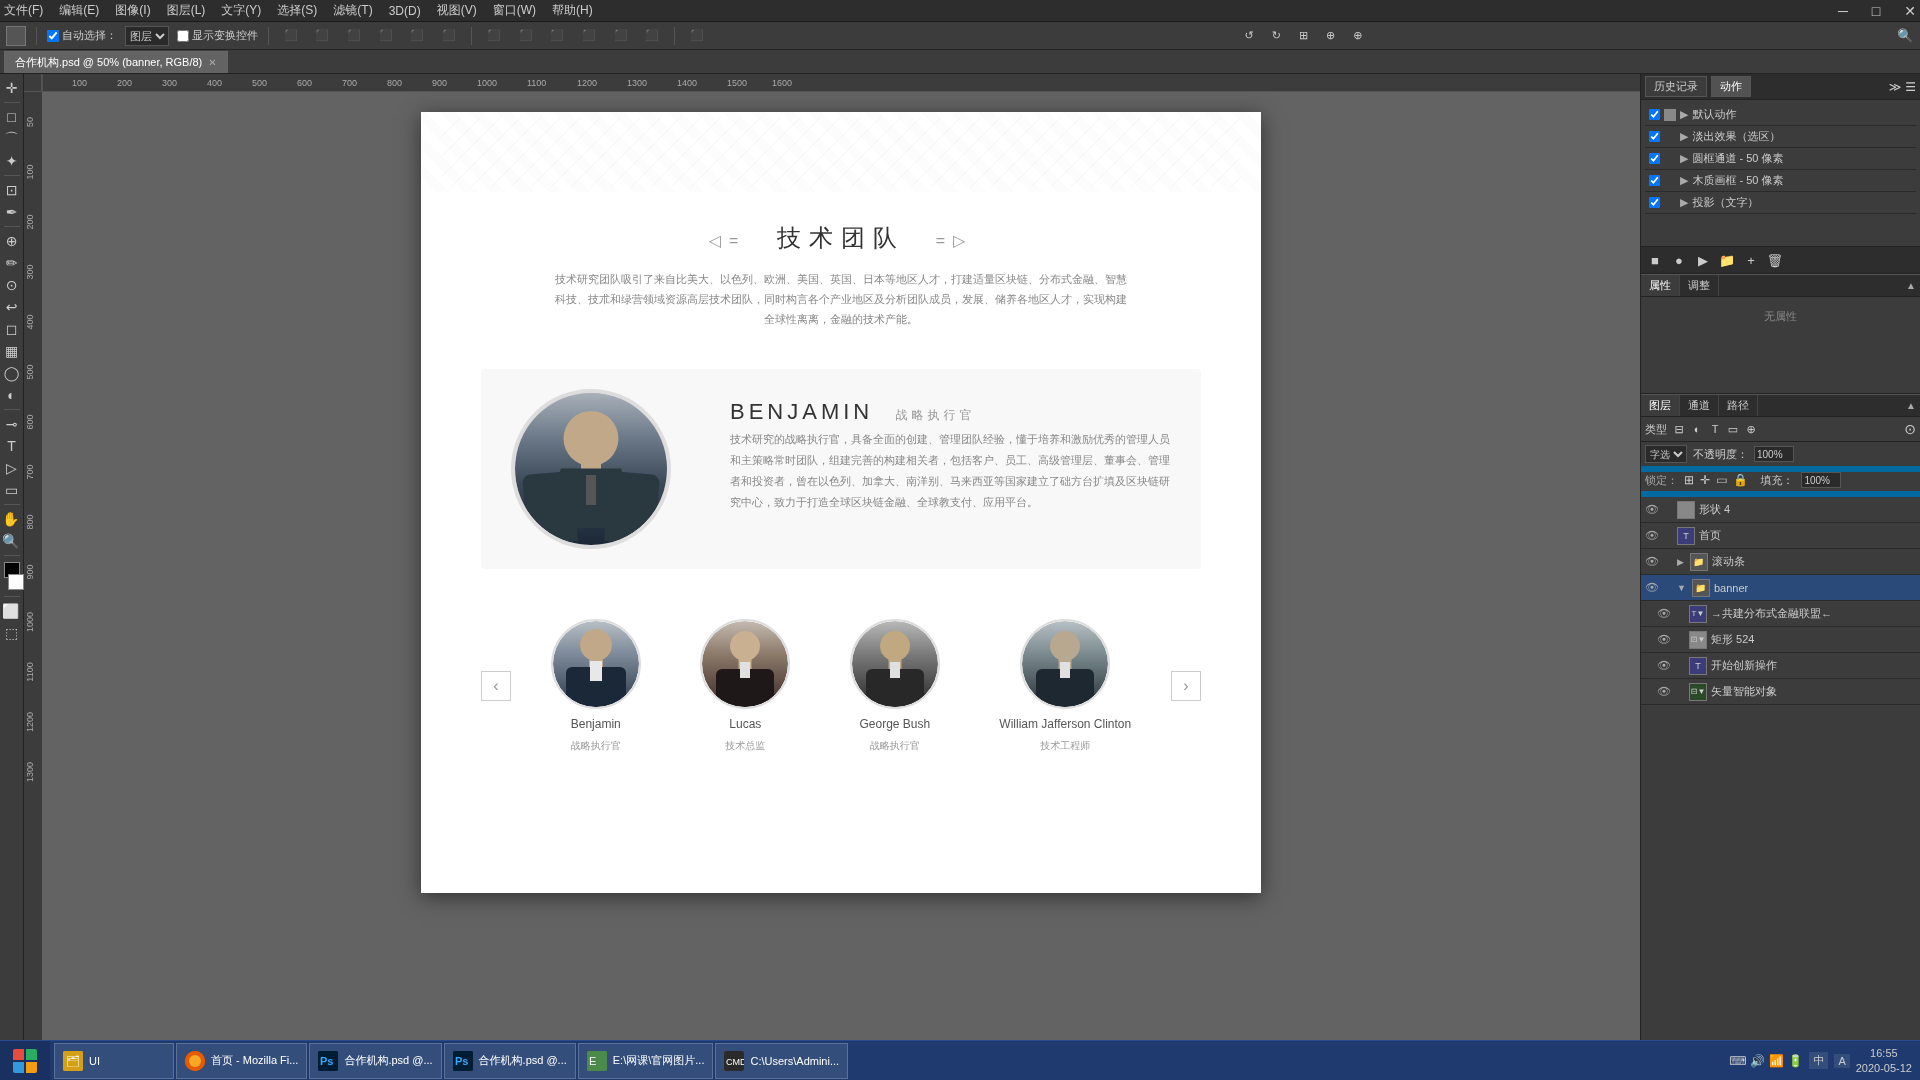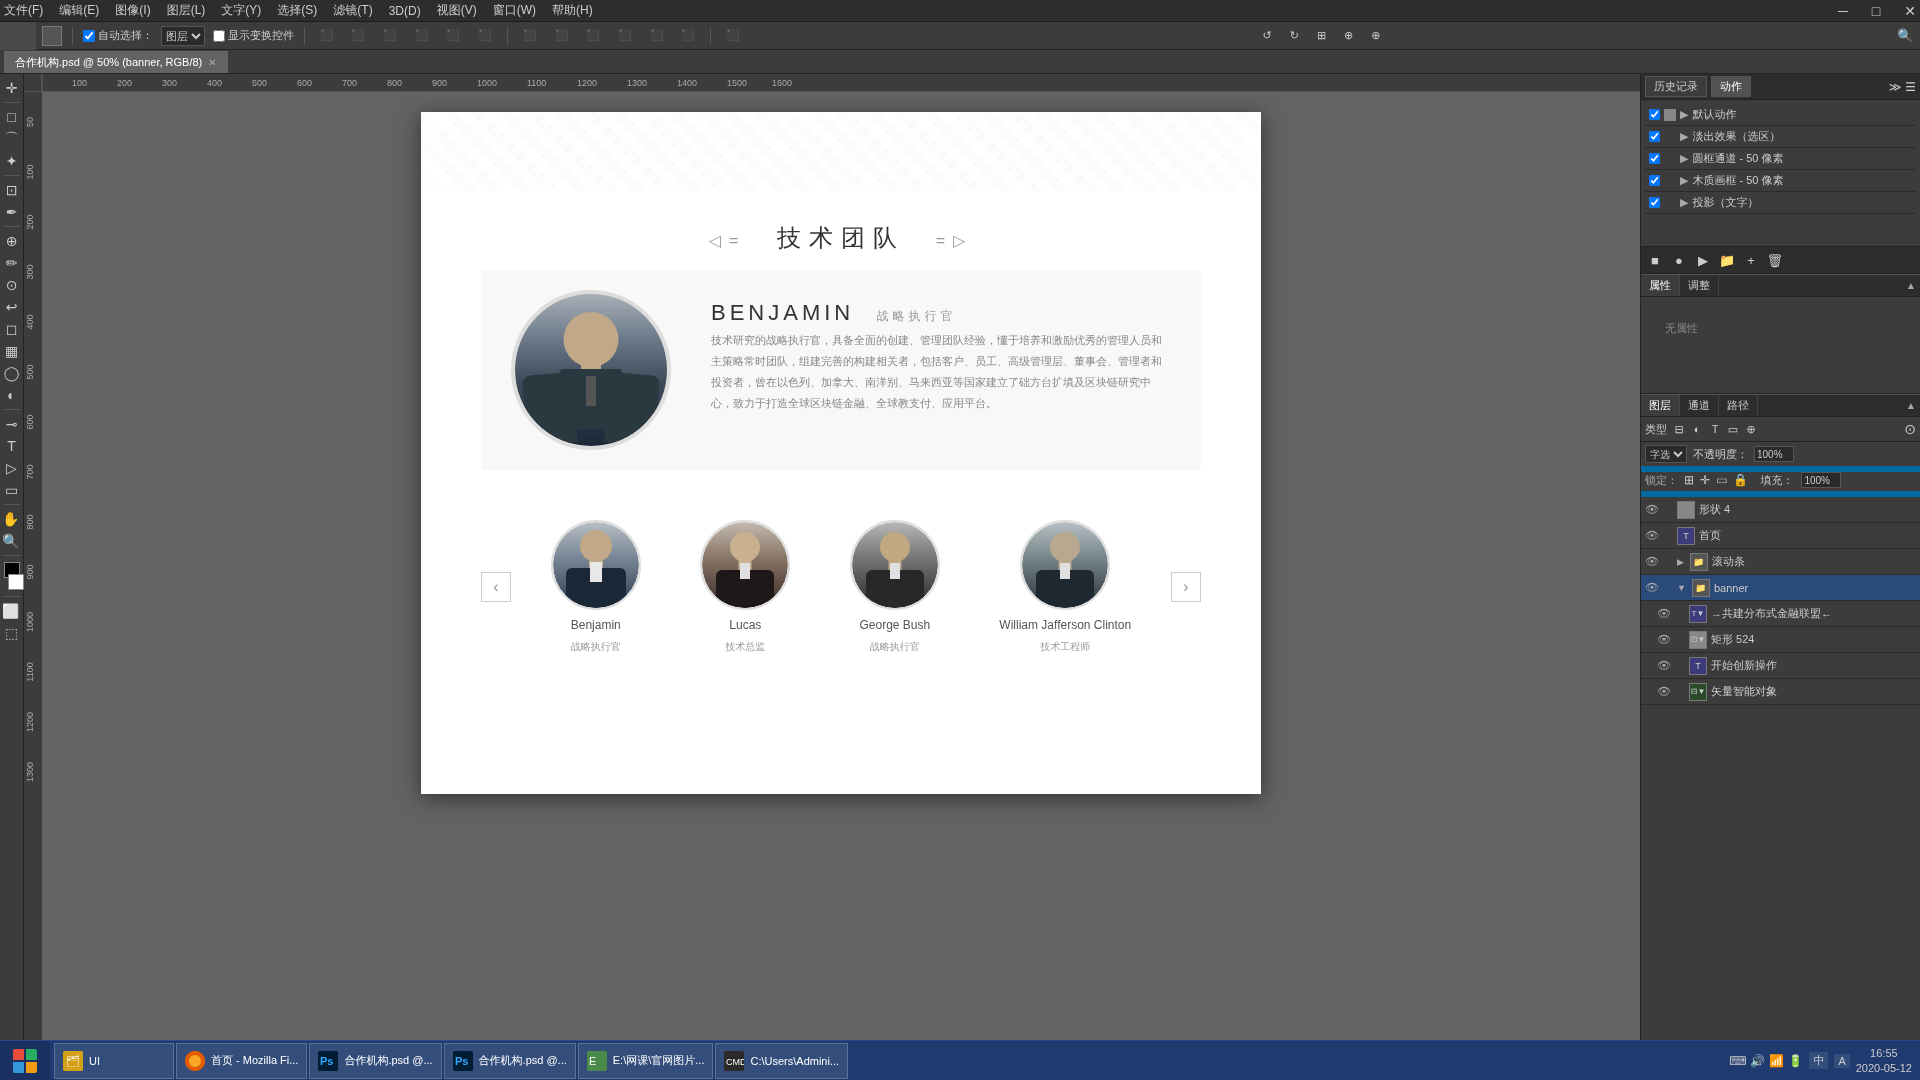--- a/index.html
+++ b/index.html
@@ -8,21 +8,21 @@
     
     .menu-bar {
       height: 22px; background: #2d2d2d; display: flex; align-items: center;
       padding: 0 4px; gap: 16px; border-bottom: 1px solid #1a1a1a;
     }
     .menu-bar span { color: #cccccc; font-size: 12px; cursor: pointer; }
 
     
     .tool-options-bar {
       height: 28px; background: #3c3c3c; display: flex; align-items: center;
-      padding: 0 6px; gap: 8px; border-bottom: 1px solid #222; margin-left: 36px;
+      padding: 0 6px; gap: 8px; border-bottom: 1px solid #222;
     }
     .tool-options-bar .tool-btn {
       color: #ccc; font-size: 11px; background: transparent;
       border: 1px solid transparent; padding: 2px 4px; cursor: pointer;
       display: flex; align-items: center; gap: 3px;
     }
     .tool-options-bar .sep { width: 1px; height: 18px; background: #555; margin: 0 2px; }
     .checkbox-label { display: flex; align-items: center; gap: 3px; color: #ccc; font-size: 11px; }
     .checkbox-label input { width: 12px; height: 12px; }
 
@@ -146,21 +146,21 @@
       display: flex; align-items: flex-start; gap: 40px; margin-bottom: 50px;
       background: #f8f8f8; padding: 20px 30px; border-radius: 4px;
     }
     .featured-avatar {
       width: 160px; height: 160px; border-radius: 50%; overflow: hidden;
       flex-shrink: 0; border: 4px solid #ddd;
       background: linear-gradient(135deg, #c8c8c8 0%, #888 100%);
       display: flex; align-items: center; justify-content: center;
       position: relative;
     }
-    .featured-info { flex: 1; padding-top: 10px; }
+    .featured-info { flex: 1; padding-top: 10px; margin-left: 19px; }
     .featured-name { font-size: 22px; font-weight: 400; color: #333; letter-spacing: 4px; margin-bottom: 4px; }
     .featured-desc { font-size: 11px; color: #888; line-height: 1.9; }
 
     
     .team-carousel { display: flex; align-items: center; gap: 0; }
     .carousel-arrow {
       width: 30px; height: 30px; background: none; border: 1px solid #ccc;
       color: #999; font-size: 16px; cursor: pointer; flex-shrink: 0;
       display: flex; align-items: center; justify-content: center;
     }
@@ -201,21 +201,21 @@
     .taskbar-item .item-icon.ps { background: #1a1a6e; }
     .taskbar-item .item-icon.ps2 { background: #1a1a6e; }
     .taskbar-item .item-icon.app { background: #4a8a4a; }
     .taskbar-item .item-icon.win { background: #cc3300; }
     .taskbar-right { display: flex; align-items: center; gap: 8px; padding: 0 8px; color: #ccc; font-size: 11px; }
     .taskbar-time { display: flex; flex-direction: column; align-items: center; line-height: 1.3; }
     .system-tray { display: flex; align-items: center; gap: 6px; color: #ccc; font-size: 11px; }
     .tray-icons { display: flex; gap: 4px; }
     .tray-icon { color: #ccc; font-size: 12px; }
     .lang-indicator { background: rgba(255,255,255,0.1); padding: 1px 4px; color: #ccc; font-size: 11px; }
-    .no-props { color: #888; font-size: 11px; padding: 24px; }
+    .no-props { color: #888; font-size: 11px; padding: 12px; text-align: center; }
 
     .watermark-area {
       height: 80px;
       background: repeating-linear-gradient(
         45deg,
         transparent,
         transparent 10px,
         rgba(200,200,200,0.05) 10px,
         rgba(200,200,200,0.05) 20px
       );
@@ -401,20 +401,21 @@
           </div>
 
           <div class="tech-section">
 
             <div class="section-title">
               <span style="font-size:16px;color:#999;margin-right:16px;">◁=</span>
               <span>技术团队</span>
               <span style="font-size:16px;color:#999;margin-left:16px;">=▷</span>
             </div>
 
+            <p class="section-desc">技术研究团队吸引了来自比美大、以色列、欧洲、美国、英国、日本等地区人才，打建适量区块链、分布式金融、智慧科技、技朮和绿营领域资源高层技术团队，同时构言各个产业地区及分析团队成员，发展、储养各地区人才，实现构建全球性离离，金融的技术产能。</p>
 
             <div class="featured-person">
               <div class="featured-avatar">
 
                 <div style="width:100%;height:100%;border-radius:50%;overflow:hidden;background:linear-gradient(180deg,#a8b0b8 0%,#6a7888 30%,#3a4858 60%,#1a2838 100%);position:relative;">
 
                   <div style="width:55px;height:55px;border-radius:50%;background:#c0a888;position:absolute;top:18px;left:50%;transform:translateX(-50%);"></div>
 
                   <div style="width:20px;height:20px;background:#c0a888;position:absolute;top:68px;left:50%;transform:translateX(-50%);"></div>
 

